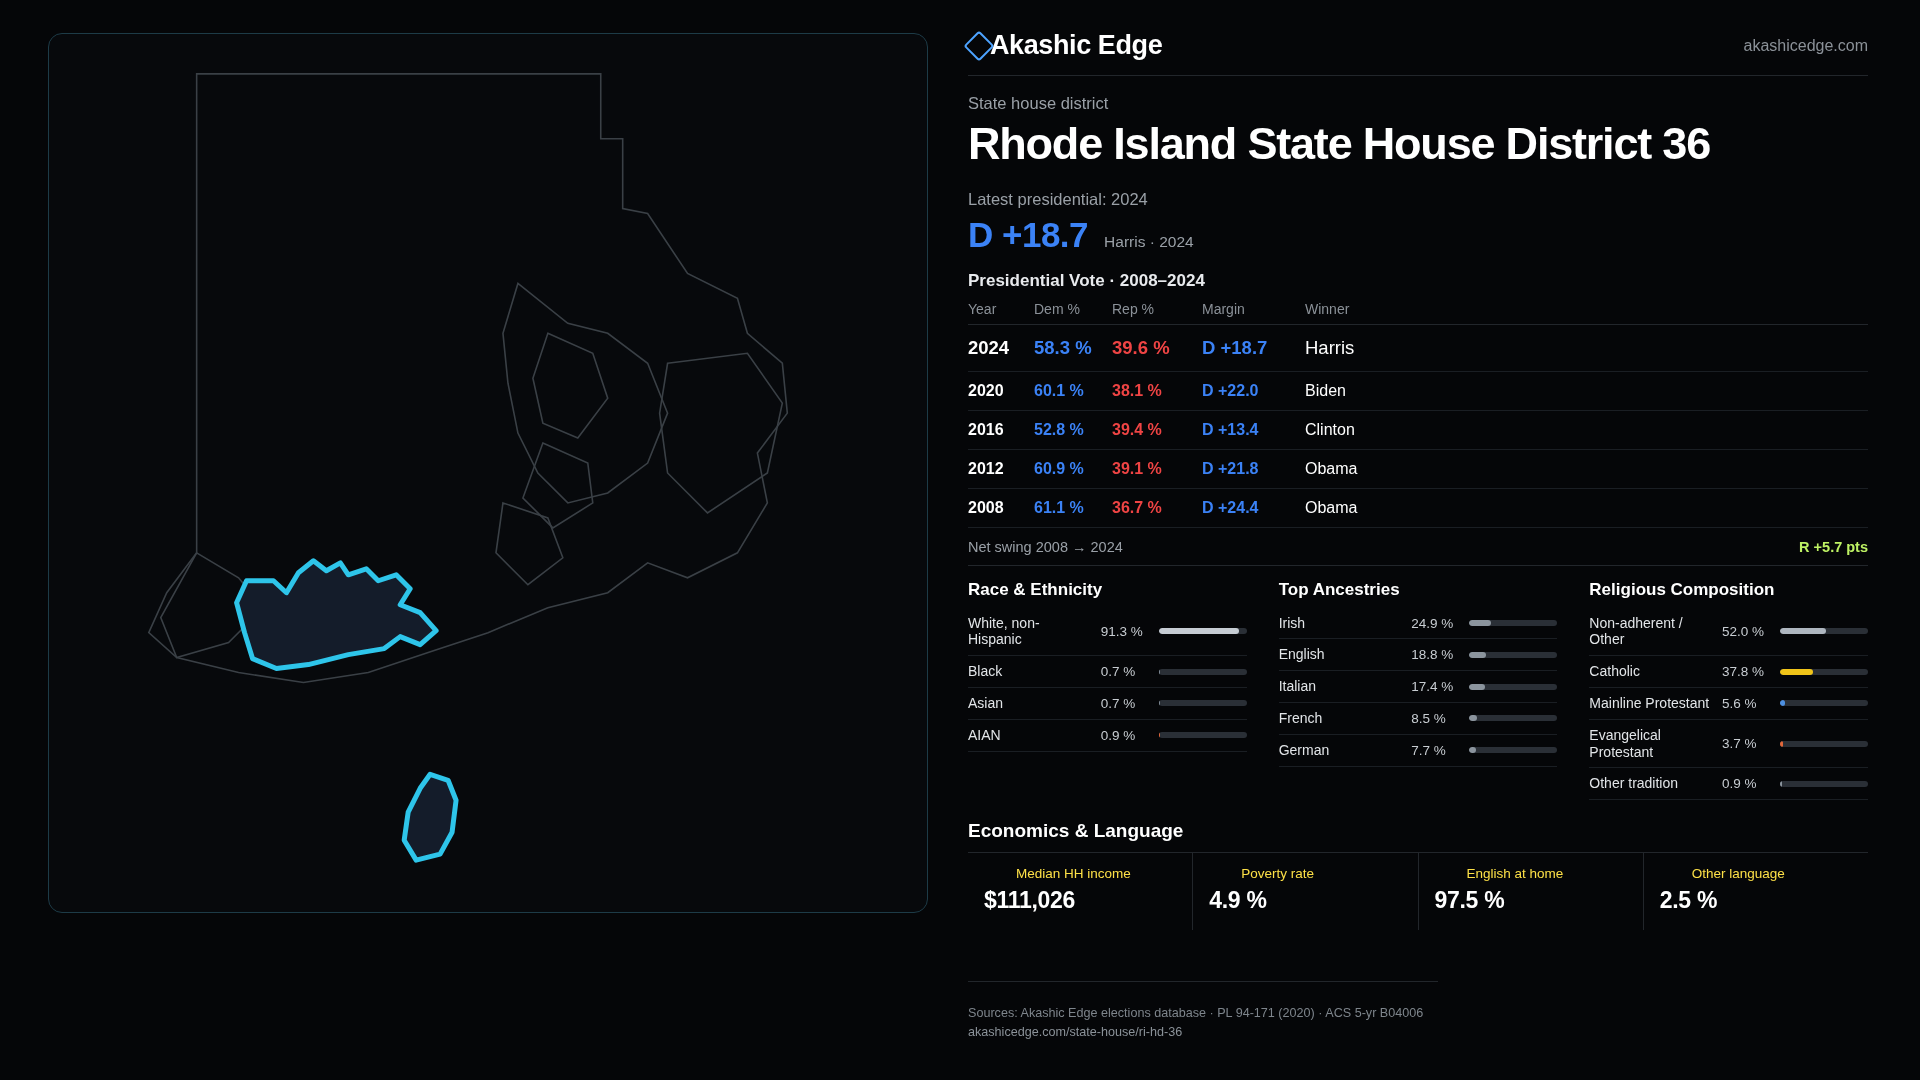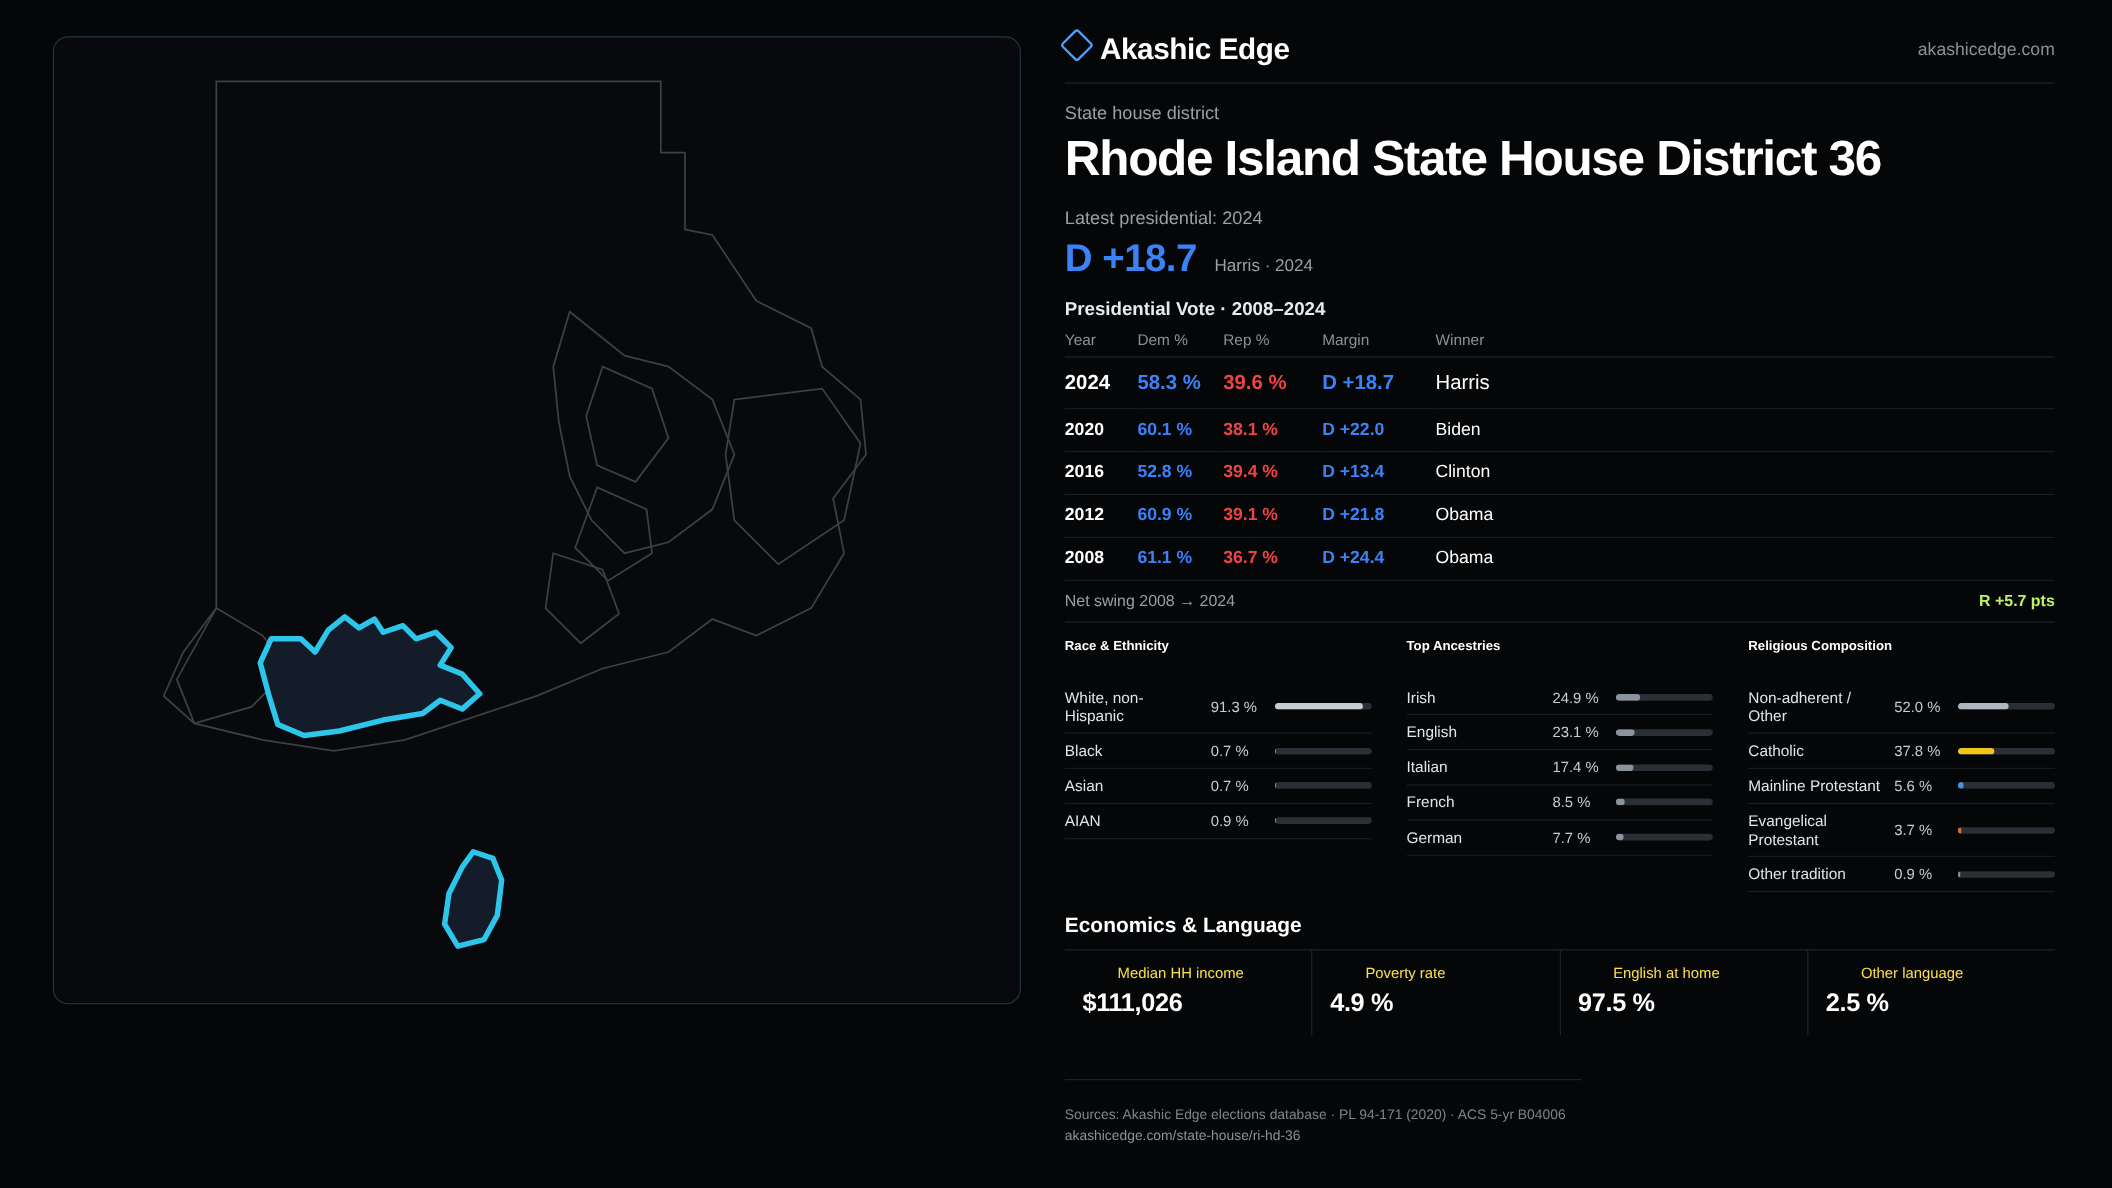--- a/index.html
+++ b/index.html
@@ -51,21 +51,21 @@
     position: relative;
   }
 
   .brandbar {
     display: flex;
     align-items: center;
     justify-content: space-between;
     padding-bottom: 14px;
     border-bottom: 1px solid #22262b;
   }
-  .brand-left { display: flex; align-items: flex-start; gap: 10px; }
+  .brand-left { display: flex; align-items: center; gap: 0; }
   .diamond {
     width: 22px; height: 22px;
     border: 2.4px solid #4da3ff;
     transform: rotate(45deg);
     border-radius: 3px;
     flex: none;
   }
   .brand-name {
     font-size: 27px;
     font-weight: 700;
@@ -163,24 +163,24 @@
   .swing-val { font-size: 14.5px; font-weight: 700; color: #bef264; }
 
   
   .demo-cols {
     margin-top: 14px;
     display: flex;
     gap: 32px;
   }
   .demo-col { flex: 1; min-width: 0; }
   .demo-title {
-    font-size: 12px;
+    font-size: 17px;
     font-weight: 700;
     color: #ffffff;
-    margin-bottom: 25px;
+    margin-bottom: 8px;
   }
   .demo-row {
     display: flex;
     align-items: center;
     gap: 8px;
     padding: 7px 0;
     border-bottom: 1px solid #1a1e23;
   }
   .demo-name {
     flex: 1;
@@ -394,21 +394,21 @@
         <div class="demo-title">Top Ancestries</div>
         <div class="demo-row">
           <div class="demo-name">Irish</div>
           <div class="demo-val">24.9 %</div>
           <div class="bar-track">
               <div class="bar-fill" style="width: 24.9%; background: rgb(139, 148, 157);"></div>
             </div>
         </div>
         <div class="demo-row">
           <div class="demo-name">English</div>
-          <div class="demo-val">23.1 %</div>
+          <div class="demo-val">18.8 %</div>
           <div class="bar-track">
               <div class="bar-fill" style="width: 18.8%; background: rgb(139, 148, 157);"></div>
             </div>
         </div>
         <div class="demo-row">
           <div class="demo-name">Italian</div>
           <div class="demo-val">17.4 %</div>
           <div class="bar-track">
               <div class="bar-fill" style="width: 17.4%; background: rgb(139, 148, 157);"></div>
             </div>

